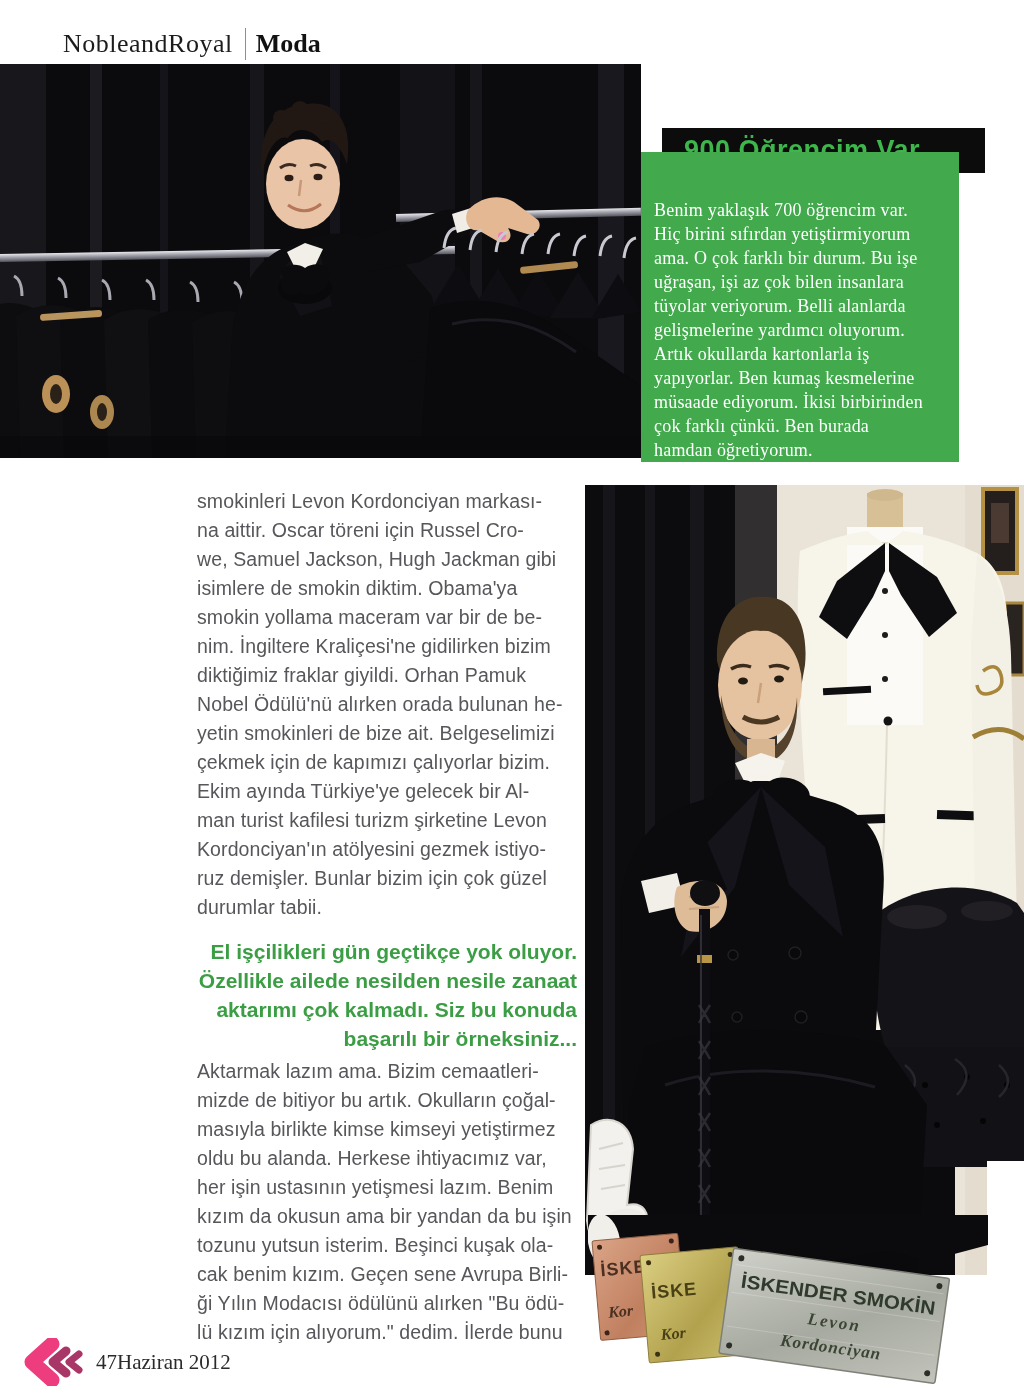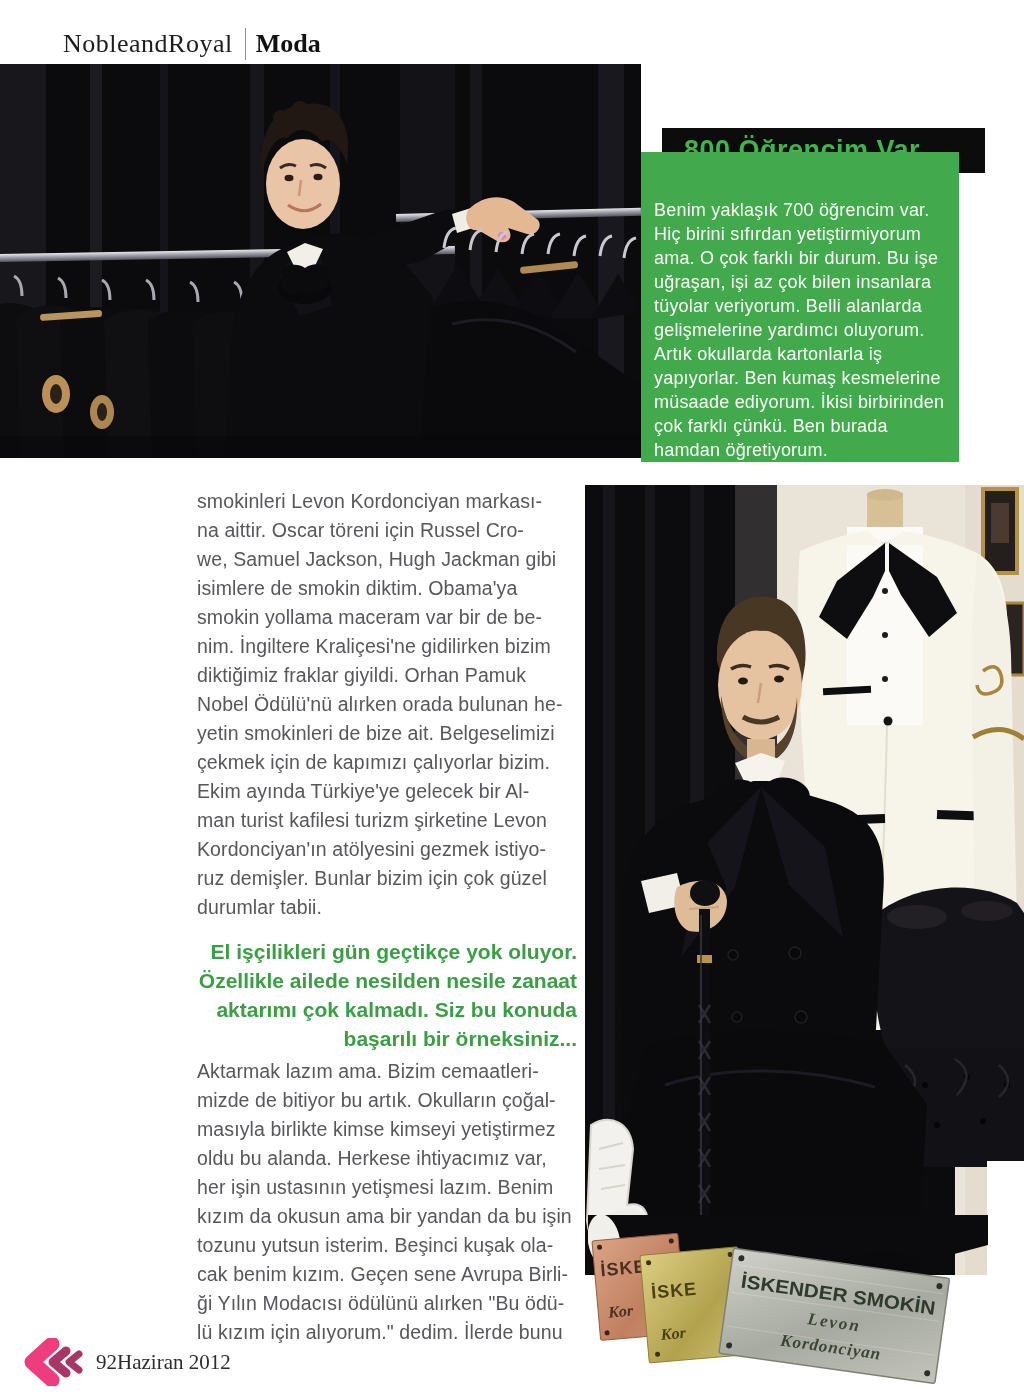--- a/index.html
+++ b/index.html
@@ -10,21 +10,21 @@
   .brand{font-family:"Liberation Serif",serif;font-size:26px;color:#1c1c1c;letter-spacing:.5px;}
   .mast-divider{width:1px;height:32px;background:#8f8f8f;margin:0 10px 0 12px;}
   .section{font-family:"Liberation Serif",serif;font-size:26px;font-weight:bold;color:#111;}
   
   .top-photo{position:absolute;left:0;top:64px;width:641px;height:394px;}
   .right-photo{position:absolute;left:585px;top:485px;width:439px;height:790px;}
   .plates{position:absolute;left:588px;top:1215px;width:400px;height:175px;}
   
   .callout-box{position:absolute;left:641px;top:152px;width:318px;height:310px;background:#42A94C;}
   .callout-box p{margin:0;padding:46px 13px 0 13px;color:#ffffff;font-size:18px;line-height:24px;
-                 white-space:pre-line;letter-spacing:.2px;}
+                 white-space:pre-line;letter-spacing:.2px;font-family:Liberation Serif, serif;}
   .callout-bar{position:absolute;left:662px;top:128px;width:323px;height:45px;background:#0C0C0C;}
   .callout-bar span{display:block;padding-left:22px;line-height:45px;font-size:27px;font-weight:bold;
                     color:#3DB64B;letter-spacing:.5px;}
   
   .pull-quote{position:absolute;left:30px;top:492px;width:168px;font-size:17.5px;line-height:23px;
               font-weight:bold;color:#121212;white-space:pre-line;}
   
   .article{position:absolute;left:197px;top:481px;width:380px;}
   .article p{margin:0;white-space:pre-line;}
   .body-text{font-size:19.5px;line-height:29px;color:#57575B;letter-spacing:.1px;}
@@ -137,21 +137,21 @@
       <path d="M550,254 L578,208 L606,254 Z" fill="#100F13"></path>
       <path d="M590,256 L618,210 L641,248 Z" fill="#0D0C10"></path>
       <rect x="520" y="200" width="58" height="7" rx="3" fill="#B08A50" transform="rotate(-6 549 203)"></rect>
       <path d="M430,244 C480,228 524,240 564,268 L641,322 L641,394 L420,394 Z" fill="#0A090C"></path>
       <path d="M452,260 C500,248 540,262 576,288" stroke="#1C1B21" stroke-width="3" fill="none"></path>
     </g>
     <rect y="372" width="641" height="22" fill="#08080A" opacity=".6"></rect>
   </svg>
 
   <div class="callout-bar">
-    <span>800 Öğrencim Var</span>
+    <span>900 Öğrencim Var</span>
   </div>
   <div class="callout-box">
     <p>Benim yaklaşık 700 öğrencim var.
 Hiç birini sıfırdan yetiştirmiyorum
 ama. O çok farklı bir durum. Bu işe
 uğraşan, işi az çok bilen insanlara
 tüyolar veriyorum. Belli alanlarda
 gelişmelerine yardımcı oluyorum.
 Artık okullarda kartonlarla iş
 yapıyorlar. Ben kumaş kesmelerine
@@ -375,17 +375,17 @@
       <text x="252" y="124" text-anchor="middle" font-family="Liberation Serif, serif" font-size="17" font-style="italic" font-weight="bold" letter-spacing="1" fill="#3A4534">Kordonciyan</text>
     </g>
   </svg>
 
   <div class="footer">
     <svg width="68" height="48" viewBox="0 0 68 48">
       <polyline points="32,6 12,24 32,42" fill="none" stroke="#EE3D7F" stroke-width="15" stroke-linecap="round" stroke-linejoin="round"></polyline>
       <polyline points="46,13 33,24 46,35" fill="none" stroke="#A83767" stroke-width="9" stroke-linecap="round" stroke-linejoin="round"></polyline>
       <polyline points="59,16 49,24 59,32" fill="none" stroke="#A83767" stroke-width="7" stroke-linecap="round" stroke-linejoin="round"></polyline>
     </svg>
-    <span class="page-num">92</span>
+    <span class="page-num">47</span>
     <span class="issue">Haziran 2012</span>
   </div>
 
 </div>
 
 </body></html>

